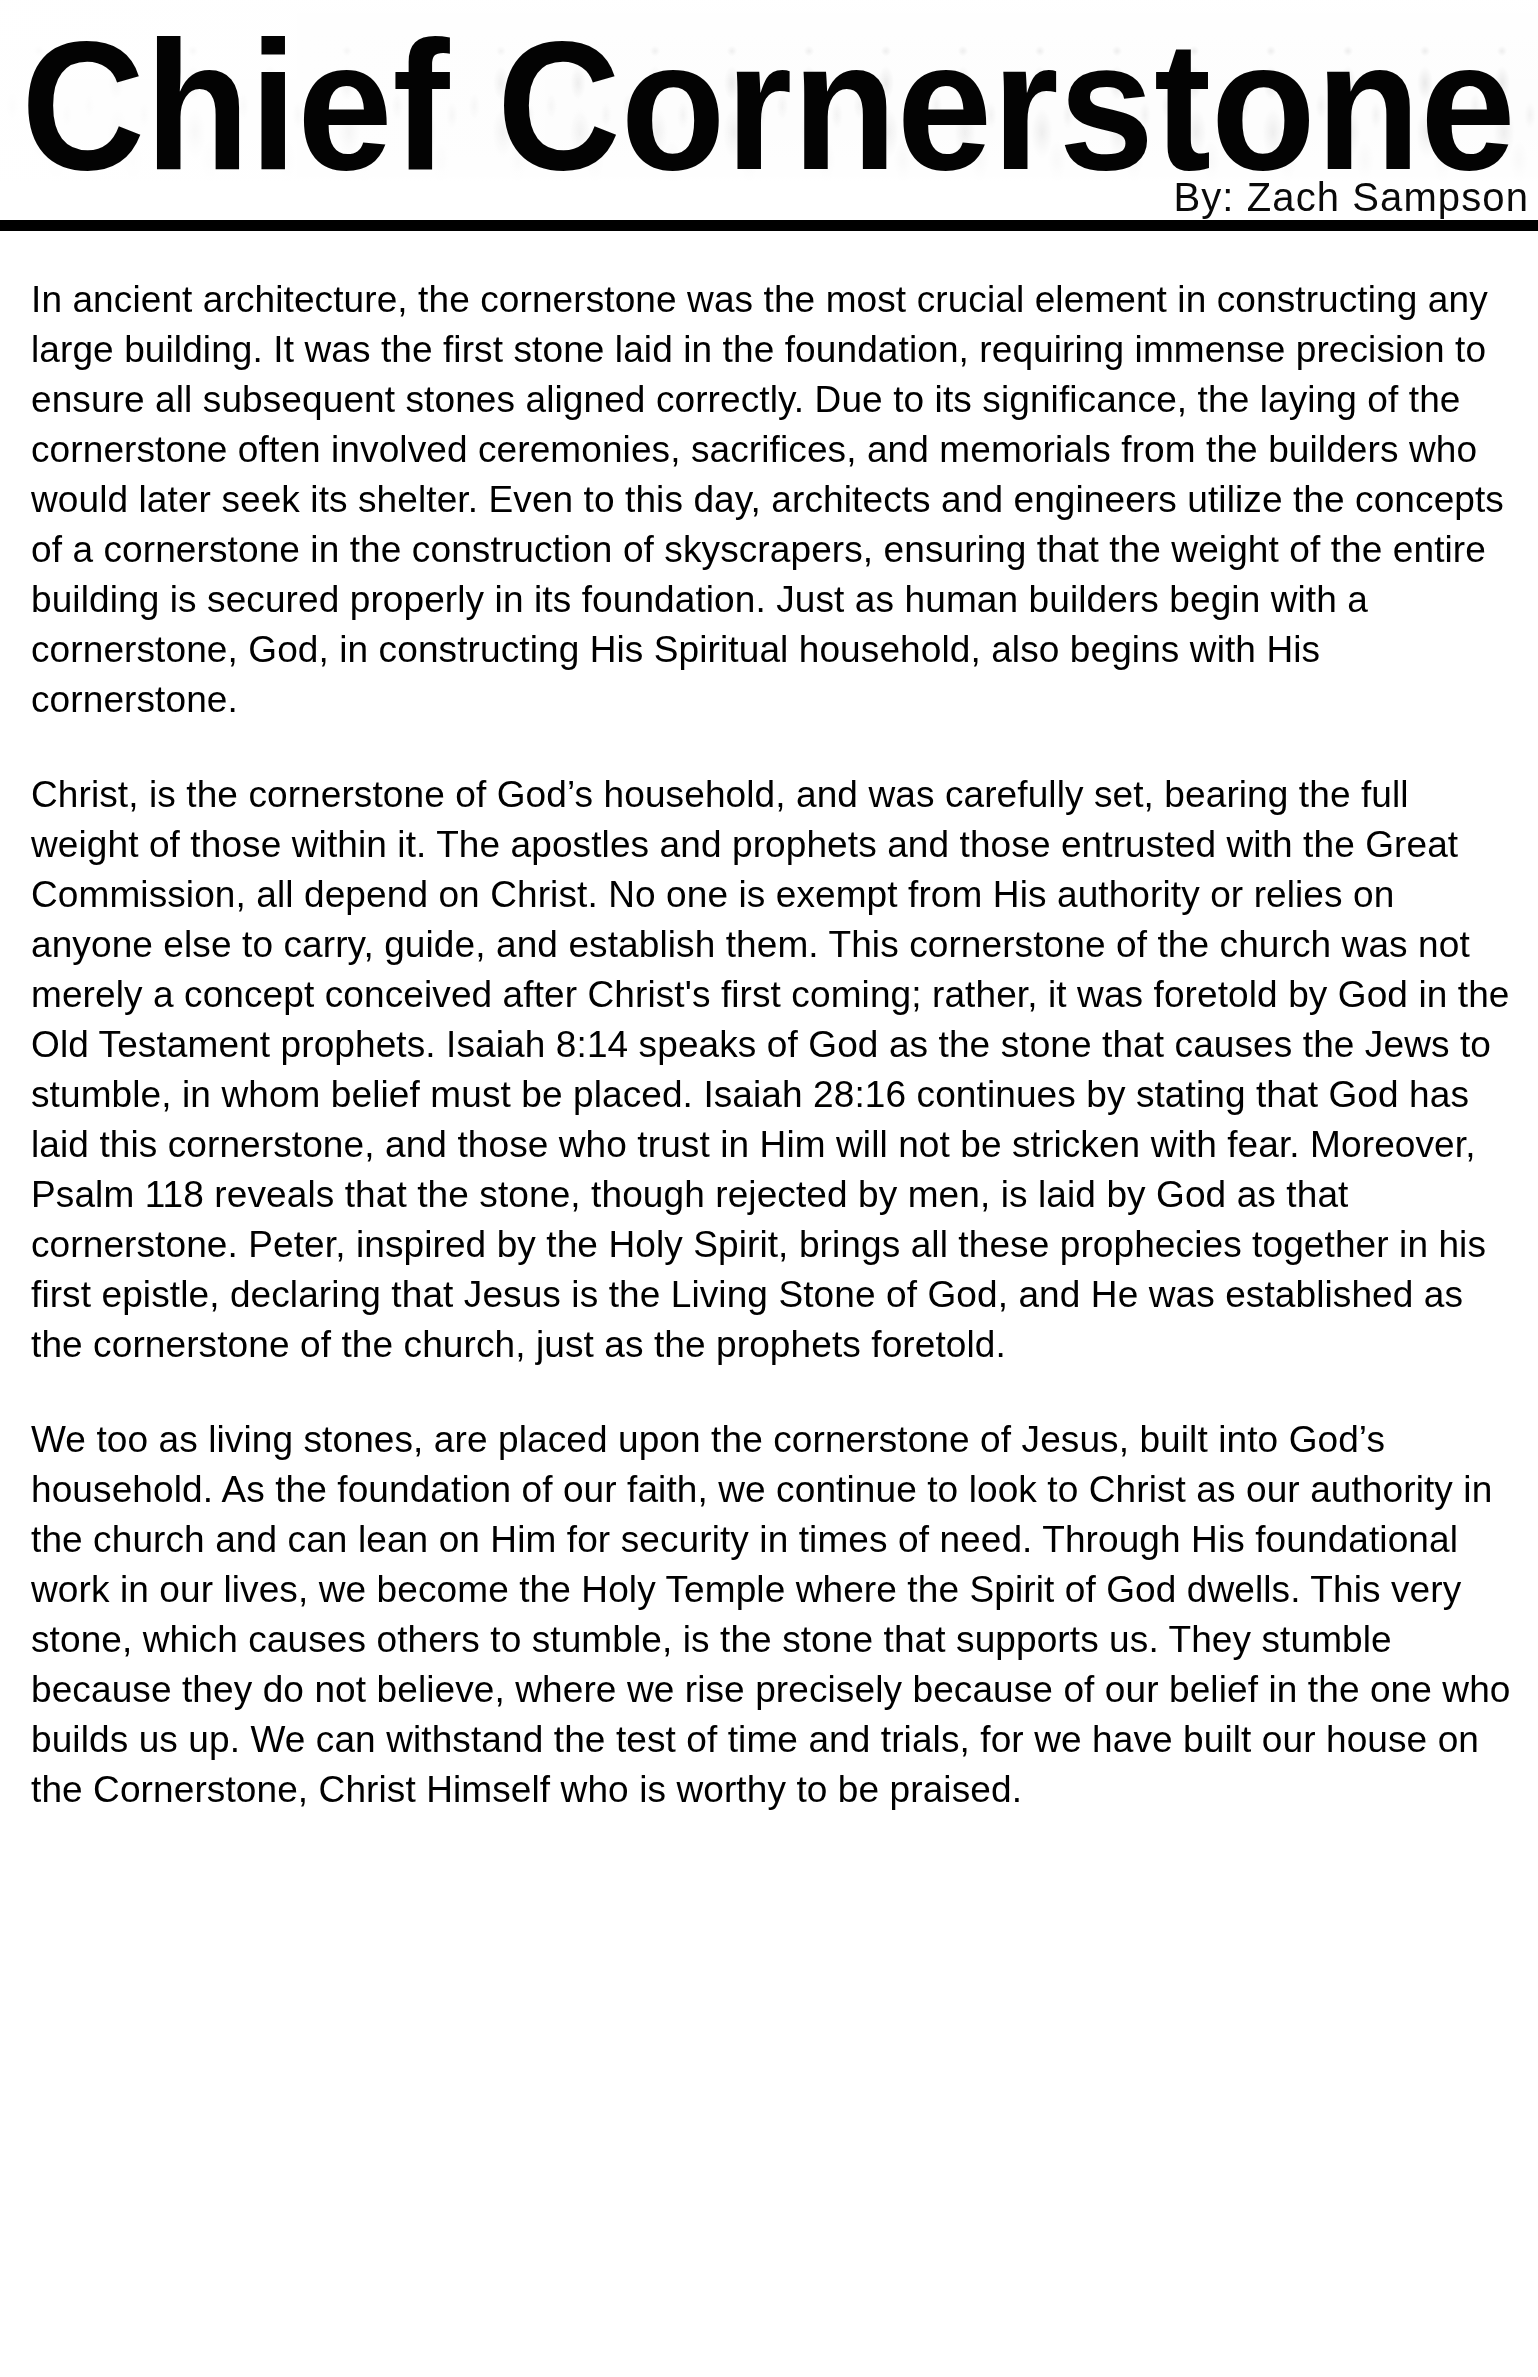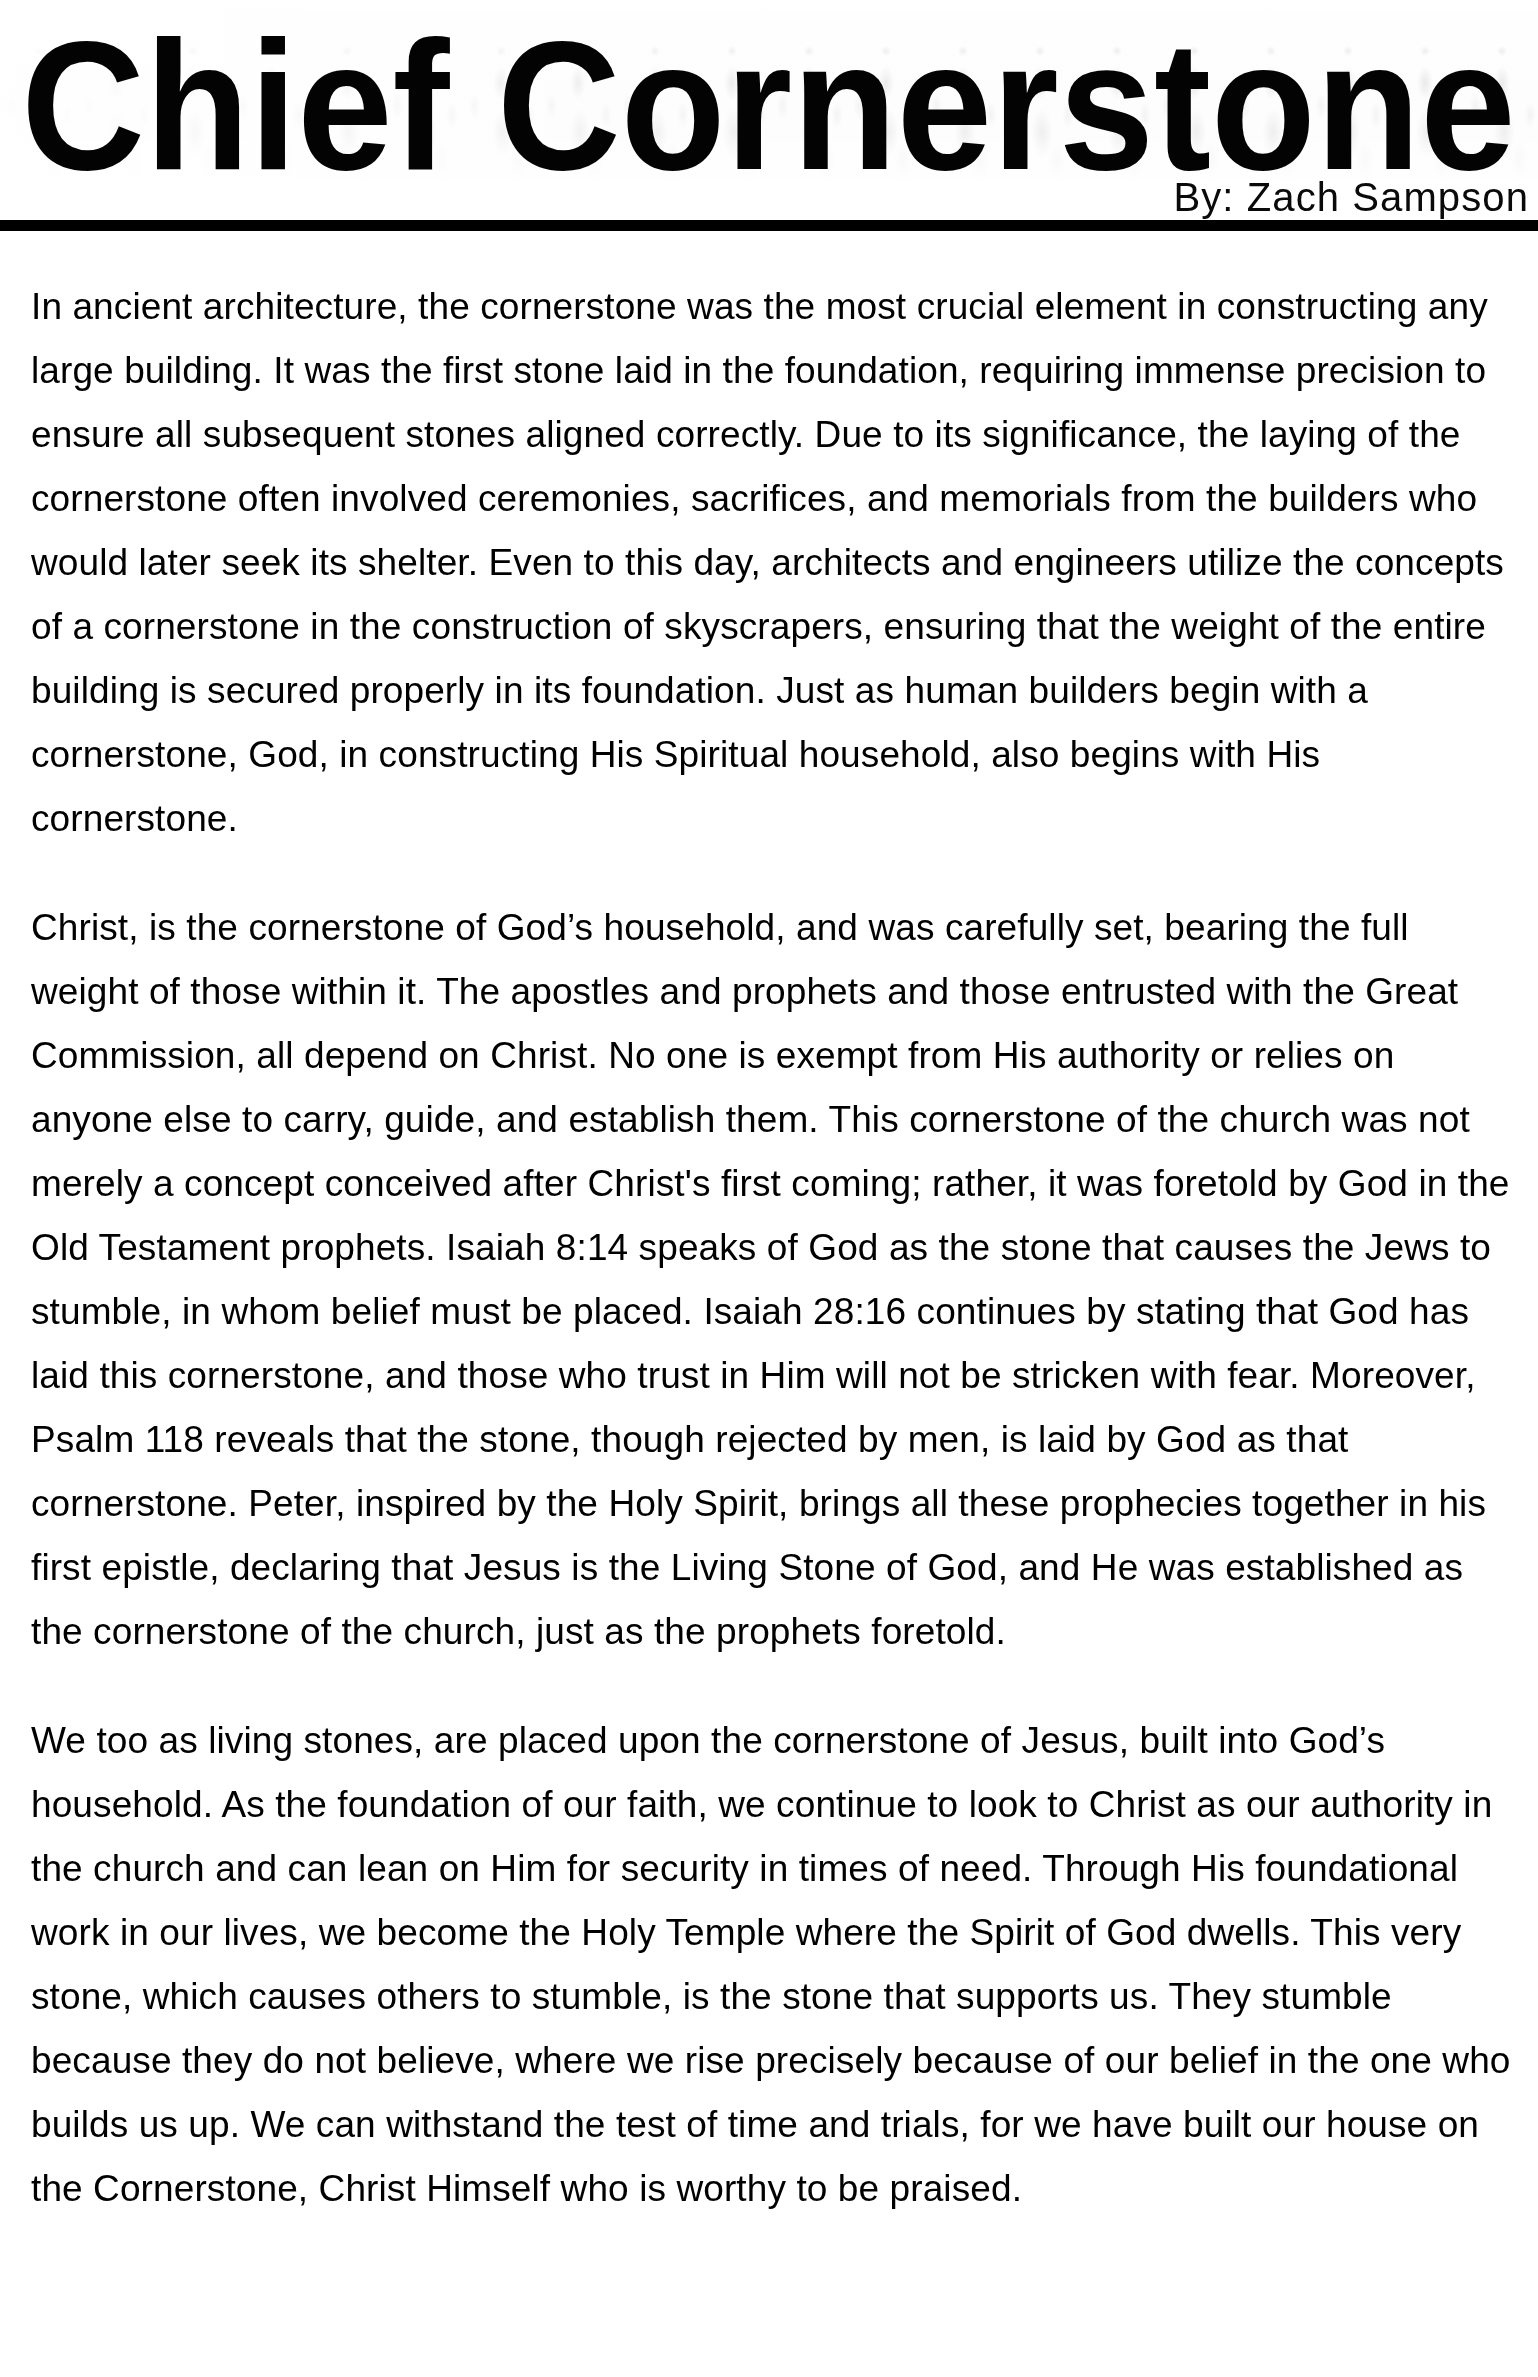--- a/index.html
+++ b/index.html
@@ -62,21 +62,21 @@
     background:#000000;
   }
 
   
   .article { padding:44px 25px 0 31px; }
   .article p {
     margin:0 0 45px 0;
     max-width:1485px;
     font-size:37px;
     font-weight:300;
-    line-height:64px;
+    line-height:50px;
     letter-spacing:0.1px;
     color:#000000;
   }
 </style>
 </head>
 <body>
 
 <div class="page">
 
   <header class="header">

